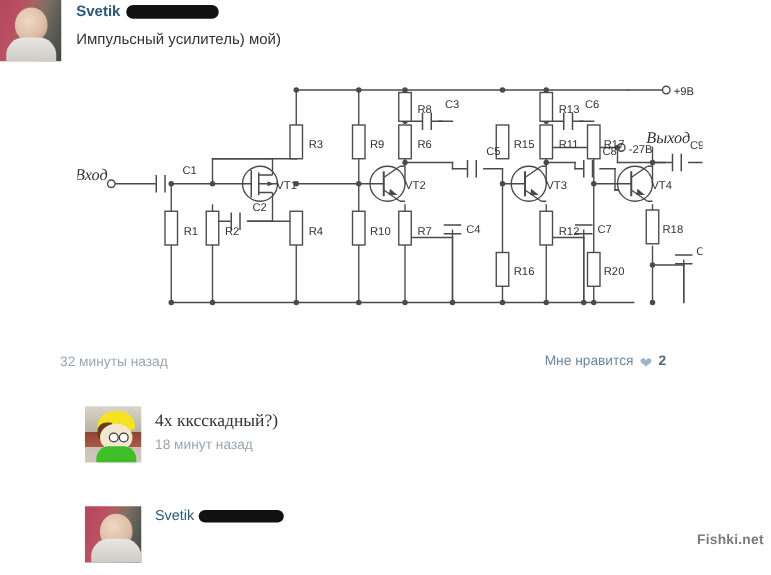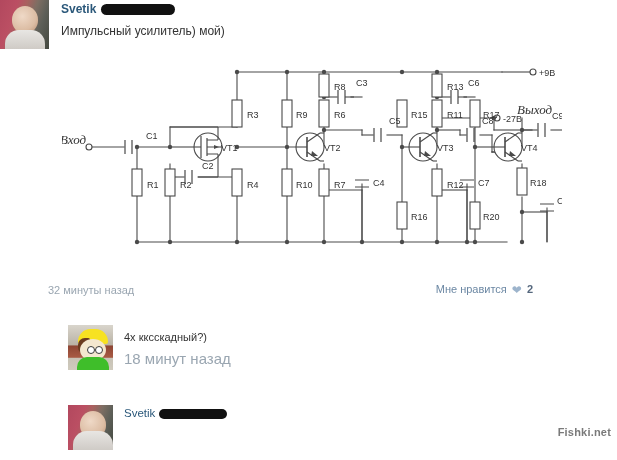--- a/index.html
+++ b/index.html
@@ -144,28 +144,29 @@
   .comment .avatar { width: 45px; height: 45px; flex: 0 0 45px; }
   .c-col { margin-left: 11px; padding-top: 1px; }
   .c-author {
     font-size: 11.5px;
     color: #2b587a;
     line-height: 14px;
     white-space: nowrap;
   }
   .c-author .redact { height: 10px; width: 68px; margin-left: 4px; }
   .c-body {
-    font-size: 11px;
+    font-size: 14px;
     color: #333333;
     line-height: 15px;
     margin-top: 4px;
     white-space: nowrap;
+    font-family: Liberation Serif, serif;
   }
   .c-meta {
-    font-size: 15px;
+    font-size: 11px;
     color: #9aa6b1;
     margin-top: 5px;
     white-space: nowrap;
   }
 
   
   #watermark {
     position: absolute;
     right: 6px; bottom: 22px;
     font-size: 11px;

